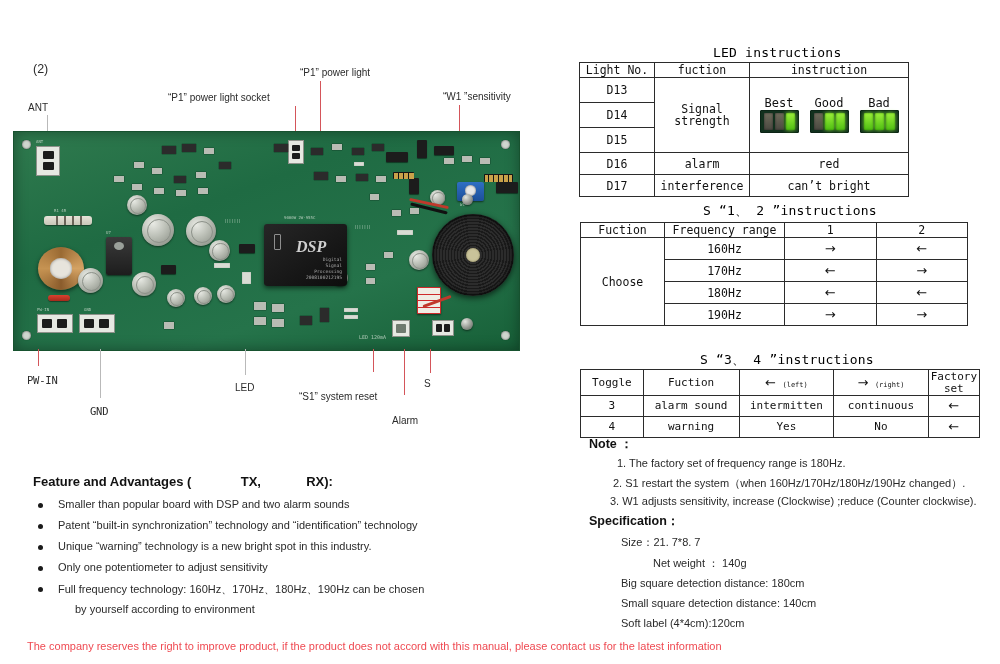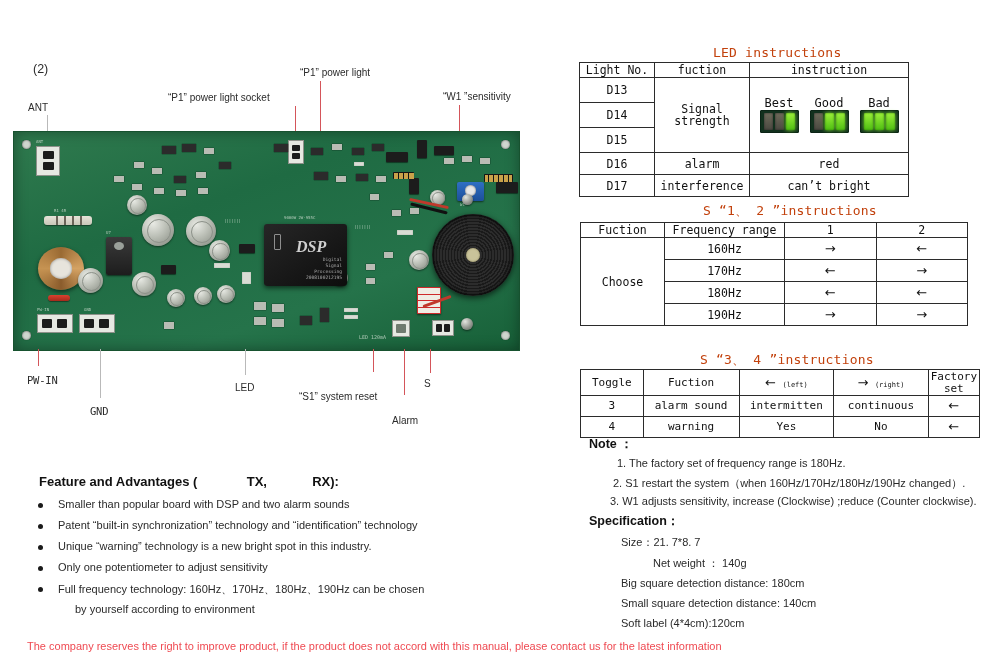--- a/index.html
+++ b/index.html
@@ -67,21 +67,21 @@
   .hdr{position:absolute;background:#151515;border-radius:1px;display:flex;gap:1px;padding:.5px;}
   .hdr i{flex:1;background:#c9a24a;}
   .wire{position:absolute;background:#c0392b;border-radius:2px;}
   .wire.blk{background:#111;}
   .screw{position:absolute;border-radius:50%;
      background:radial-gradient(circle at 35% 30%,#e3e5df,#8d918a 60%,#5e625c 100%);
      box-shadow:0 1px 2px rgba(0,0,0,.5);}
 
   
   .tbl-title{position:absolute;font-family:"DejaVu Sans Mono",monospace;font-size:13px;
-     color:#c2410c;white-space:nowrap;letter-spacing:.2px;}
+     color:#000000;white-space:nowrap;letter-spacing:.2px;}
   table.grid{position:absolute;border-collapse:collapse;font-family:"DejaVu Sans Mono",monospace;
      font-size:11.5px;color:#111;background:#fff;}
   table.grid td,table.grid th{border:1px solid #2b2b2b;text-align:center;
      font-weight:normal;padding:1px 2px;line-height:1.05;}
   .arrow{display:inline-block;font-family:"DejaVu Sans",sans-serif;font-size:13px;line-height:1;}
   .tiny{font-size:7px;}
 
   
   .ledstrip{display:inline-flex;gap:2px;padding:2px 3px;background:#12301d;
      border:1px solid #0b2315;border-radius:1px;align-items:flex-end;}
@@ -438,21 +438,21 @@
 <div class="p-line" style="left:613px;top:476px;">2.  S1 restart the system（when  160Hz/170Hz/180Hz/190Hz  changed）.</div>
 <div class="p-line" style="left:610px;top:495px;">3. W1 adjusts sensitivity, increase (Clockwise) ;reduce (Counter clockwise).</div>
 
 <div class="h-bold" style="left:589px;top:513px;">Specification：</div>
 <div class="p-line" style="left:621px;top:535px;">Size：21. 7*8. 7</div>
 <div class="p-line" style="left:621px;top:556px;padding-left:32px;">Net weight ： 140g</div>
 <div class="p-line" style="left:621px;top:577px;">Big square detection distance: 180cm</div>
 <div class="p-line" style="left:621px;top:597px;">Small square detection distance: 140cm</div>
 <div class="p-line" style="left:621px;top:617px;">Soft label (4*4cm):120cm</div>
 
-<div class="h-bold" style="left:39px;top:474px;font-size:13px;">
+<div class="h-bold" style="left:33px;top:474px;font-size:13px;">
   <span>Feature and Advantages (</span>
   <span style="display:inline-block;width:42px;"></span>
   <span>TX,</span>
   <span style="display:inline-block;width:38px;"></span>
   <span>RX):</span>
 </div>
 
 <div class="bullet" style="left:38px;top:503px;"></div>
 <div class="p-line" style="left:58px;top:498px;">Smaller than popular board with DSP and two alarm sounds</div>
 

